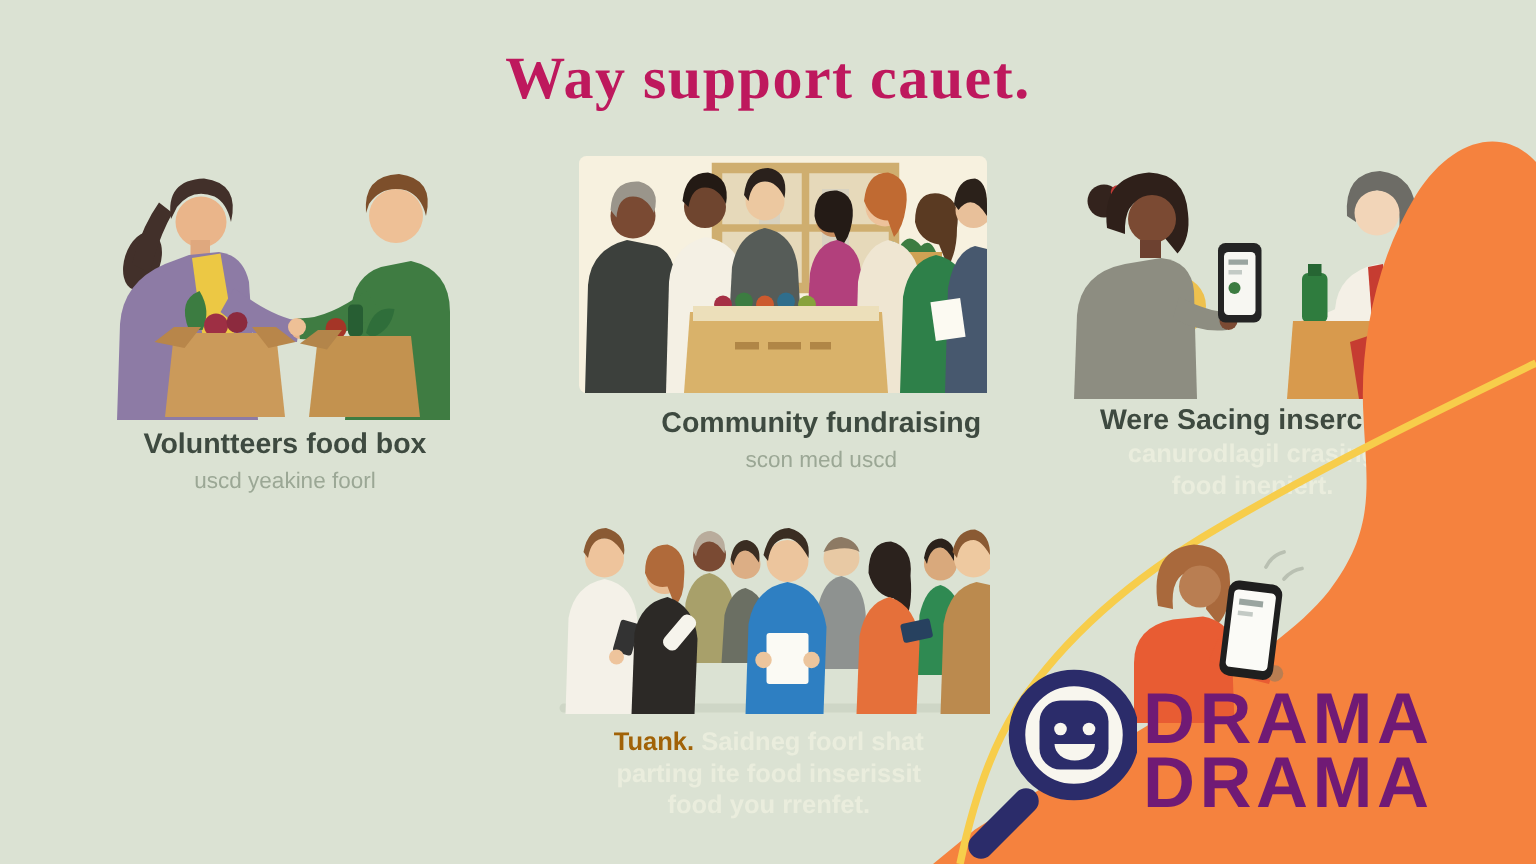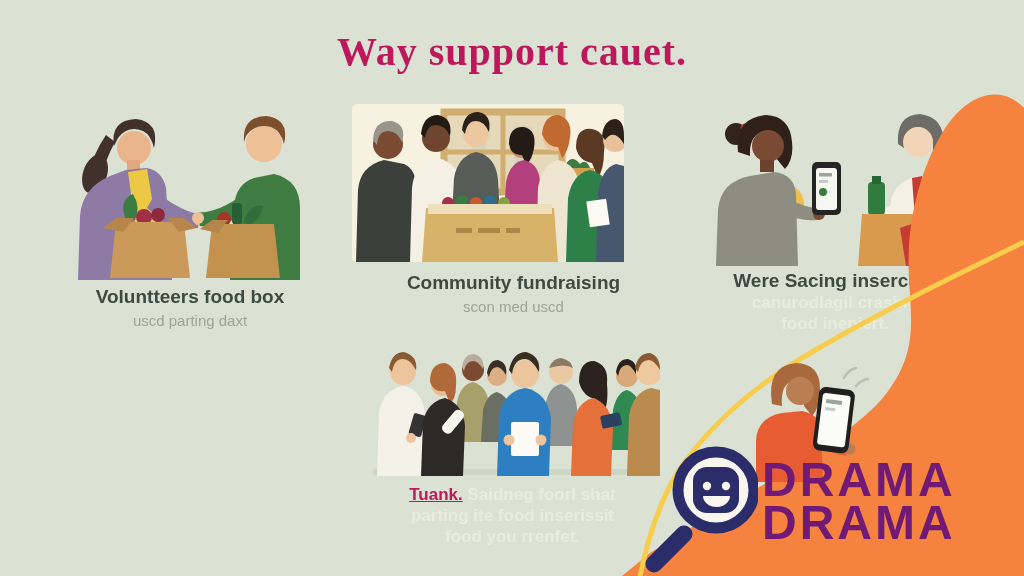--- a/index.html
+++ b/index.html
@@ -13,23 +13,23 @@
     margin:0; text-align:center;
     font-size:40px; font-weight:bold; letter-spacing:1px;
     color:#be185d; z-index:1;font-family:Liberation Serif, serif;
   }
   .card { position:absolute; z-index:1; }
   .card svg { display:block; }
   .cap { text-align:center; }
   .cap-main { font-size:19px; font-weight:bold; color:#3e4a40; }
   .cap-sub  { font-size:15px; color:#9ba795; margin-top:4px; }
   .cap-light{ font-size:17px; font-weight:bold; color:#eaeddd; line-height:21px; }
-  .cap-lead { color:#be185d; font-weight:bold;text-decoration:underline; }
+  .cap-lead { color:#a16207; font-weight:bold; }
   .card1 { left:48px;  top:108px; width:284px; }
-  .card2 { left:352px; top:104px; width:323px; }
+  .card2 { left:386px; top:104px; width:323px; }
   .card3 { left:702px; top:106px; width:266px; }
   .card4 { left:365px; top:350px; width:295px; }
   .card1 .cap { margin-top:6px; }
   .card2 .cap { margin-top:10px; }
   .card3 .cap { margin-top:4px; }
   .card4 .cap { margin-top:8px; }
   .decor {
     position:absolute; left:0; top:0; width:1024px; height:576px;
     z-index:2; pointer-events:none;
   }
@@ -74,21 +74,21 @@
       <rect x="184" y="95" width="10" height="21" rx="3" fill="#275e33"></rect>
       <circle cx="176" cy="111" r="7" fill="#a53527"></circle>
       <path d="M62 170 L68 114 L136 114 L142 170 Z" fill="#cb9a5a"></path>
       <path d="M55 120 L68 110 L86 110 L75 124 Z" fill="#b8864a"></path>
       <path d="M149 120 L136 110 L120 110 L131 124 Z" fill="#b8864a"></path>
       <path d="M158 170 L164 116 L226 116 L232 170 Z" fill="#c3924f"></path>
       <path d="M152 121 L164 112 L180 112 L170 125 Z" fill="#b3854a"></path>
     </svg>
     <div class="cap">
       <div class="cap-main">Voluntteers food box</div>
-      <div class="cap-sub">uscd parting daxt</div>
+      <div class="cap-sub">uscd yeakine foorl</div>
     </div>
   </section>
 
   <section class="card card2">
     <svg width="272" height="158" viewBox="0 0 272 158">
       <rect x="0" y="0" width="272" height="158" rx="5" fill="#f7f1df"></rect>
       <rect x="92" y="8" width="118" height="80" fill="#e6d9ba"></rect>
       <rect x="120" y="28" width="14" height="34" fill="#d8d2c0"></rect>
       <rect x="162" y="22" width="18" height="40" fill="#d8d2c0"></rect>
       <rect x="92" y="8" width="118" height="80" fill="none" stroke="#cfae6f" stroke-width="7"></rect>

